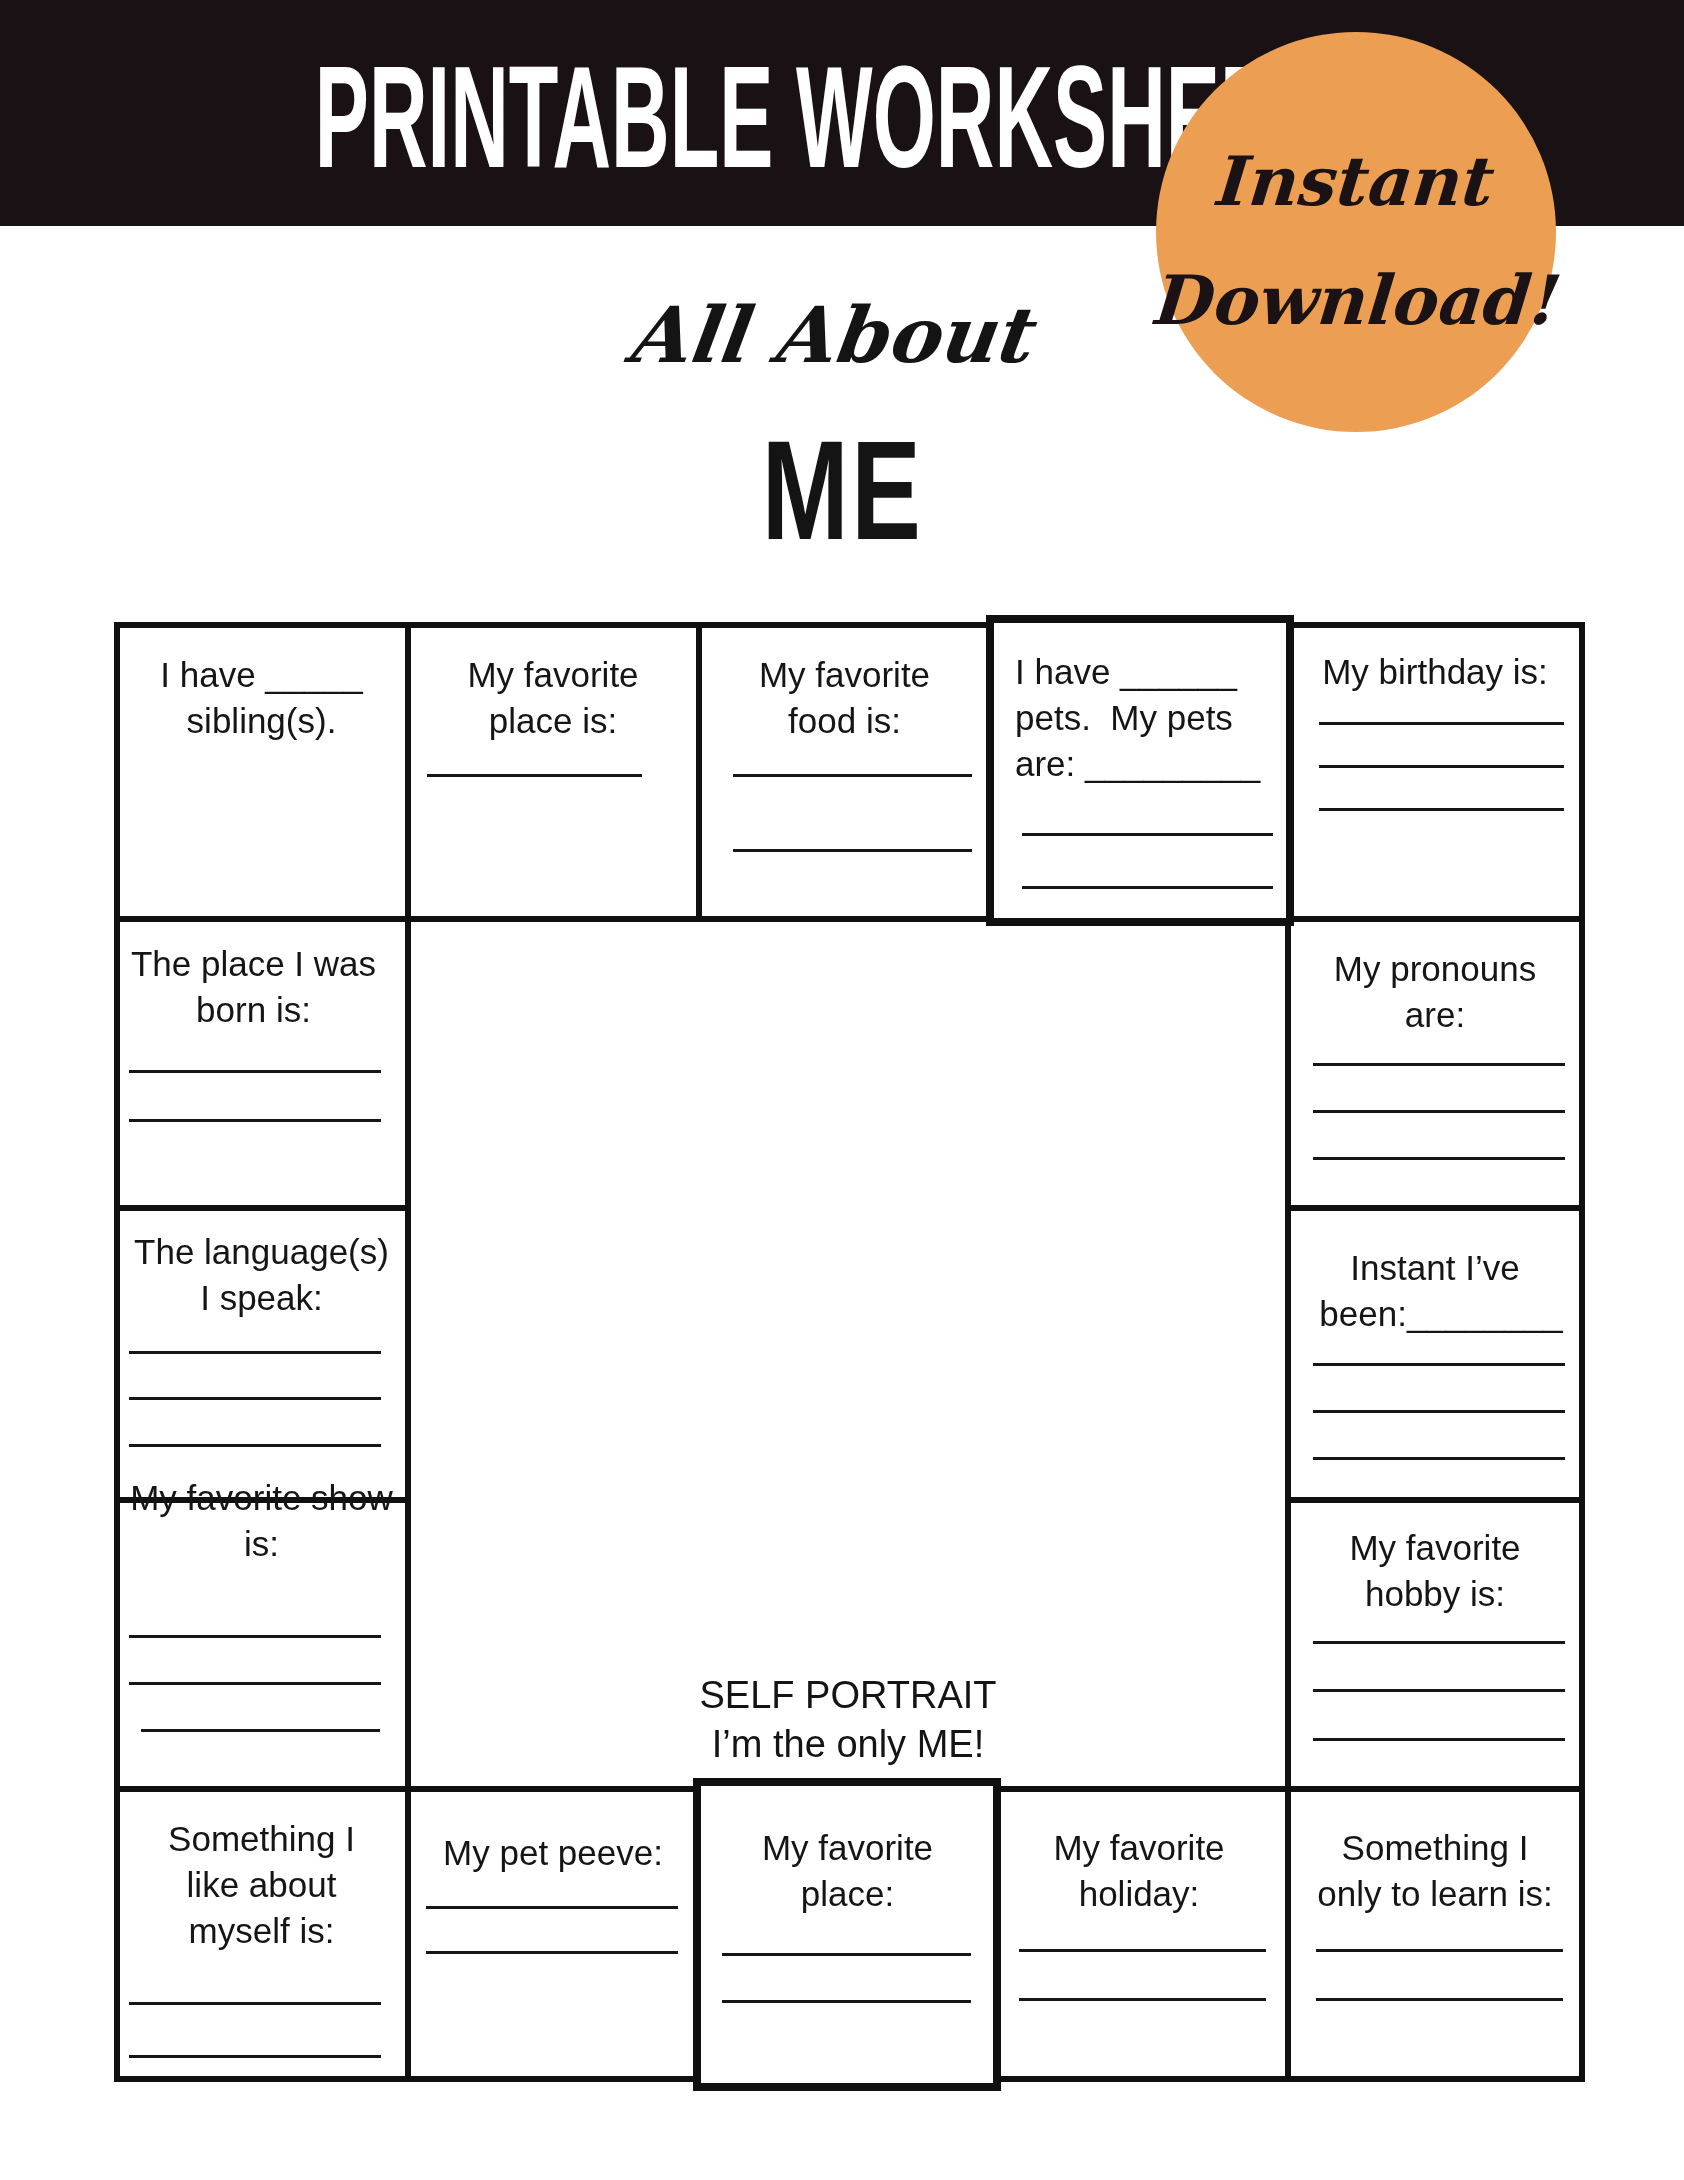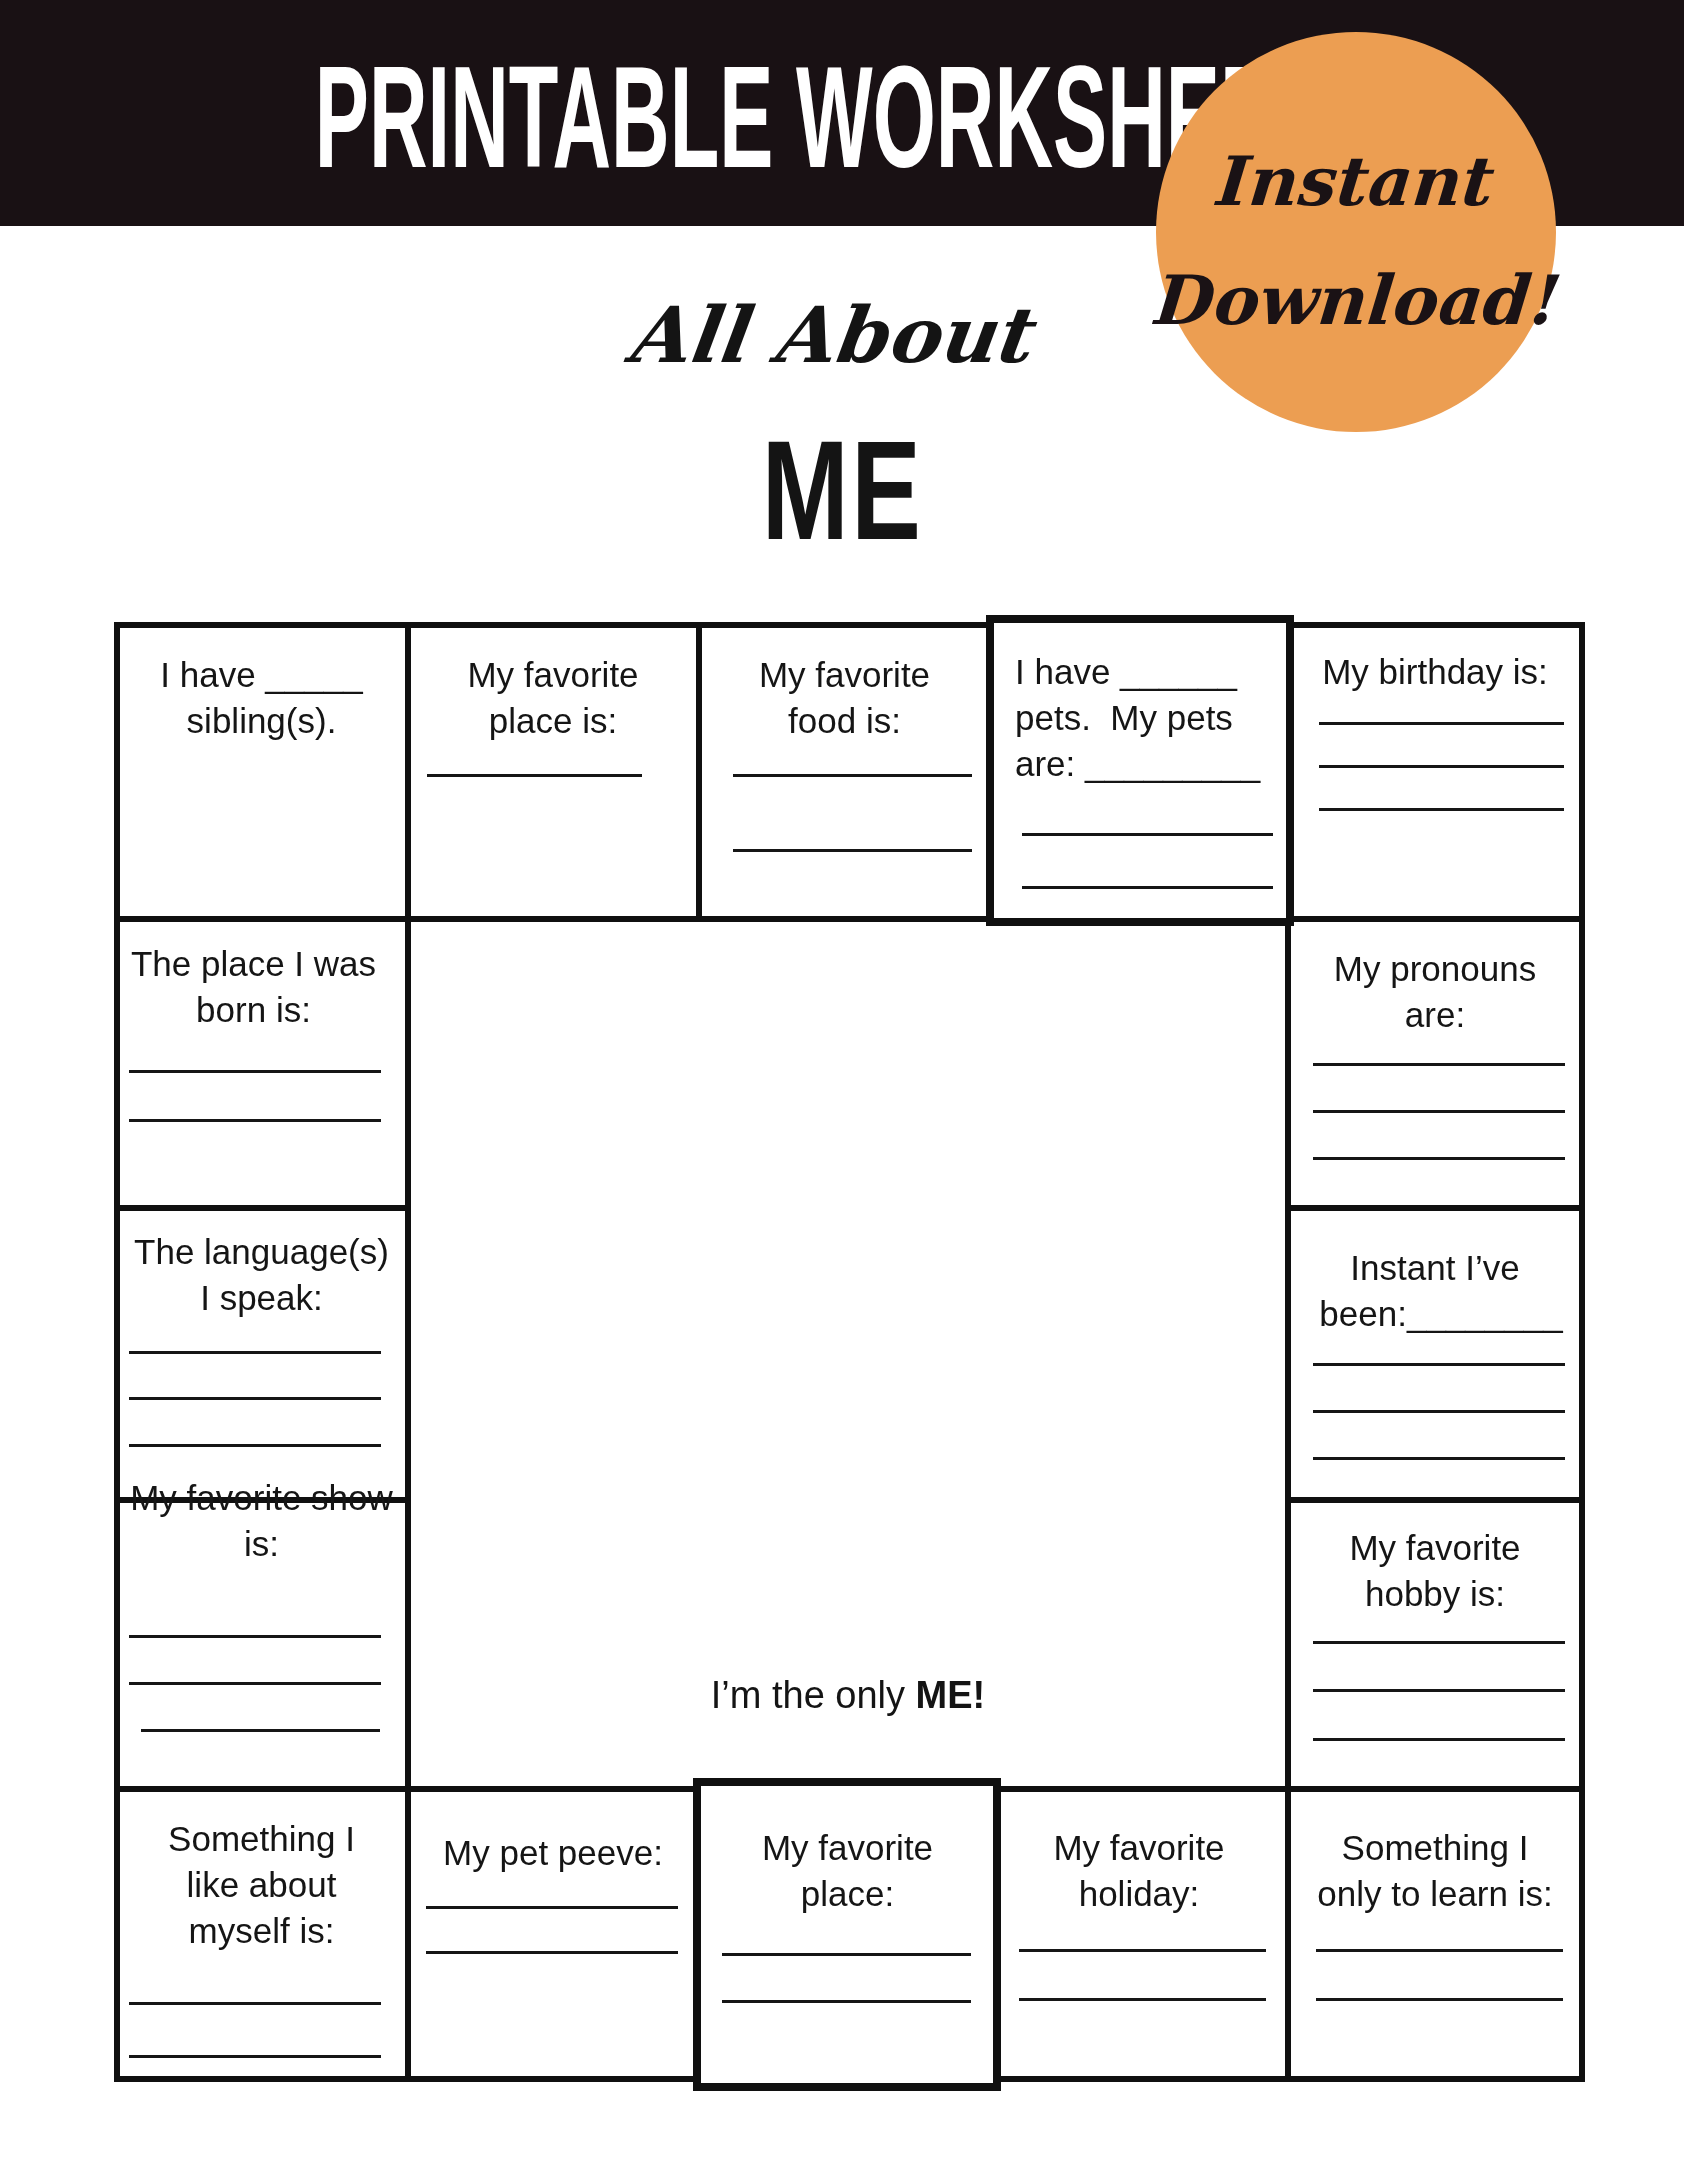--- a/index.html
+++ b/index.html
@@ -60,21 +60,21 @@
     box-sizing:border-box;z-index:2;
   }
   
   .lbl{position:absolute;z-index:3;text-align:center;
        font-size:35px;line-height:46px;color:#151515;}
   .lbl .ln{display:block;white-space:pre;}
   .lbl.left{text-align:left;}
   .bl{position:absolute;height:3.4px;background:#161616;z-index:3;}
   .portrait{position:absolute;z-index:3;text-align:center;
        font-size:38px;line-height:49px;color:#141414;}
-  .portrait b{font-weight:700;}
+  .portrait b{font-weight:400;}
 </style>
 </head>
 <body>
 
 <div class="page">
 
   <div class="banner">
     <div class="banner-title">PRINTABLE WORKSHEET</div>
   </div>
   <div class="badge">
@@ -146,20 +146,21 @@
   <div class="lbl" style="left:1290px;top:1245px;width:290px">
     <span class="ln">Instant I’ve</span>
     <span class="ln" style="text-align:center;padding-left:12px">been:________</span>
   </div>
   <div class="lbl" style="left:1290px;top:1525px;width:290px">
     <span class="ln">My favorite</span>
     <span class="ln">hobby is:</span>
   </div>
 
   <div class="portrait" style="left:410px;top:1671px;width:876px">
+    <span class="ln" style="display:block;white-space:pre">SELF PORTRAIT</span>
     <span style="display:block;white-space:pre"><span>I’m the only </span><b>ME!</b></span>
   </div>
 
   <div class="lbl" style="left:119px;top:1816px;width:285px">
     <span class="ln">Something I</span>
     <span class="ln">like about</span>
     <span class="ln">myself is:</span>
   </div>
   <div class="lbl" style="left:410px;top:1830px;width:286px">
     <span class="ln">My pet peeve:</span>

